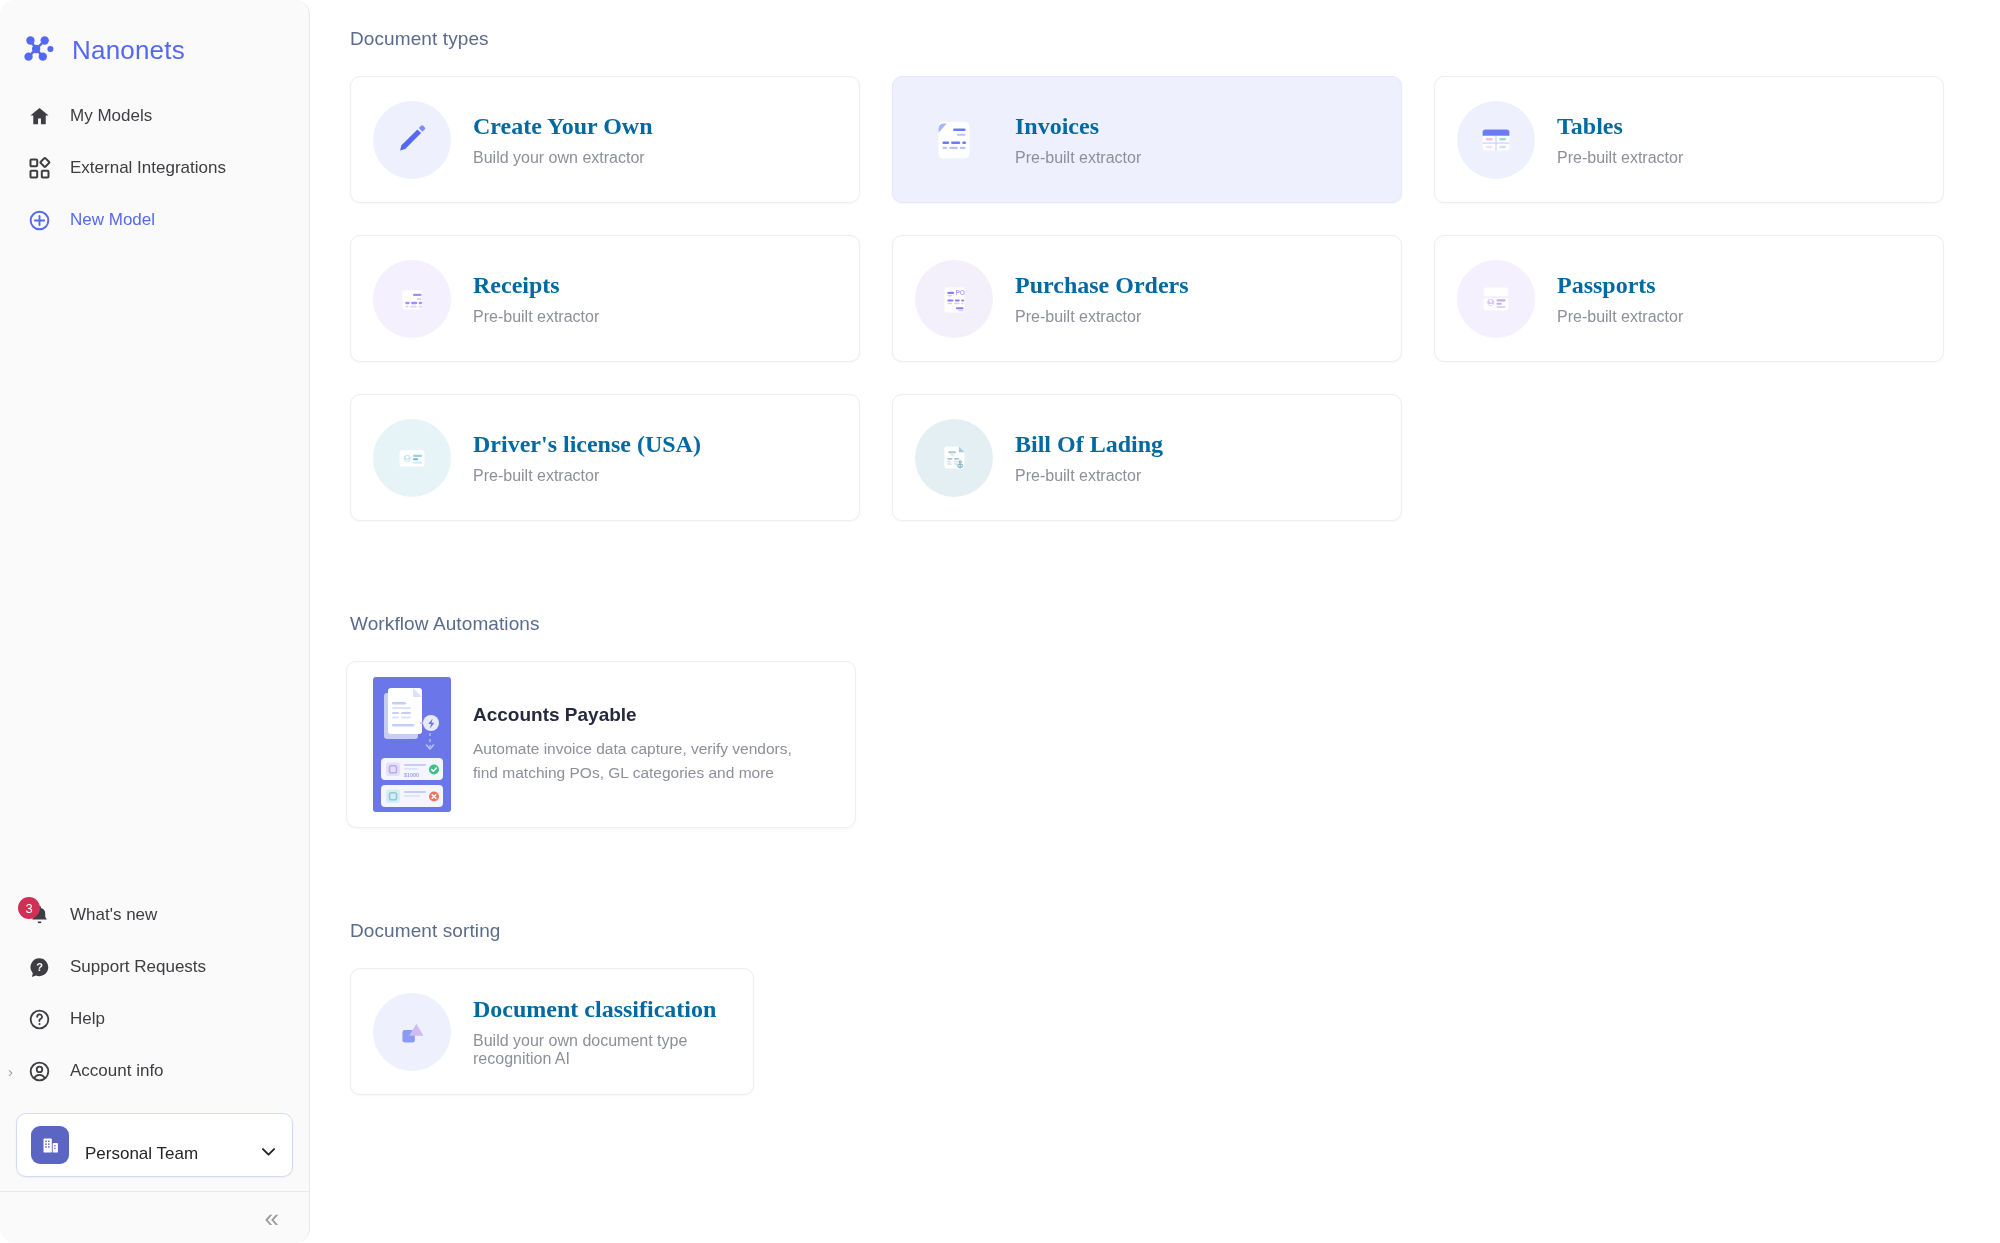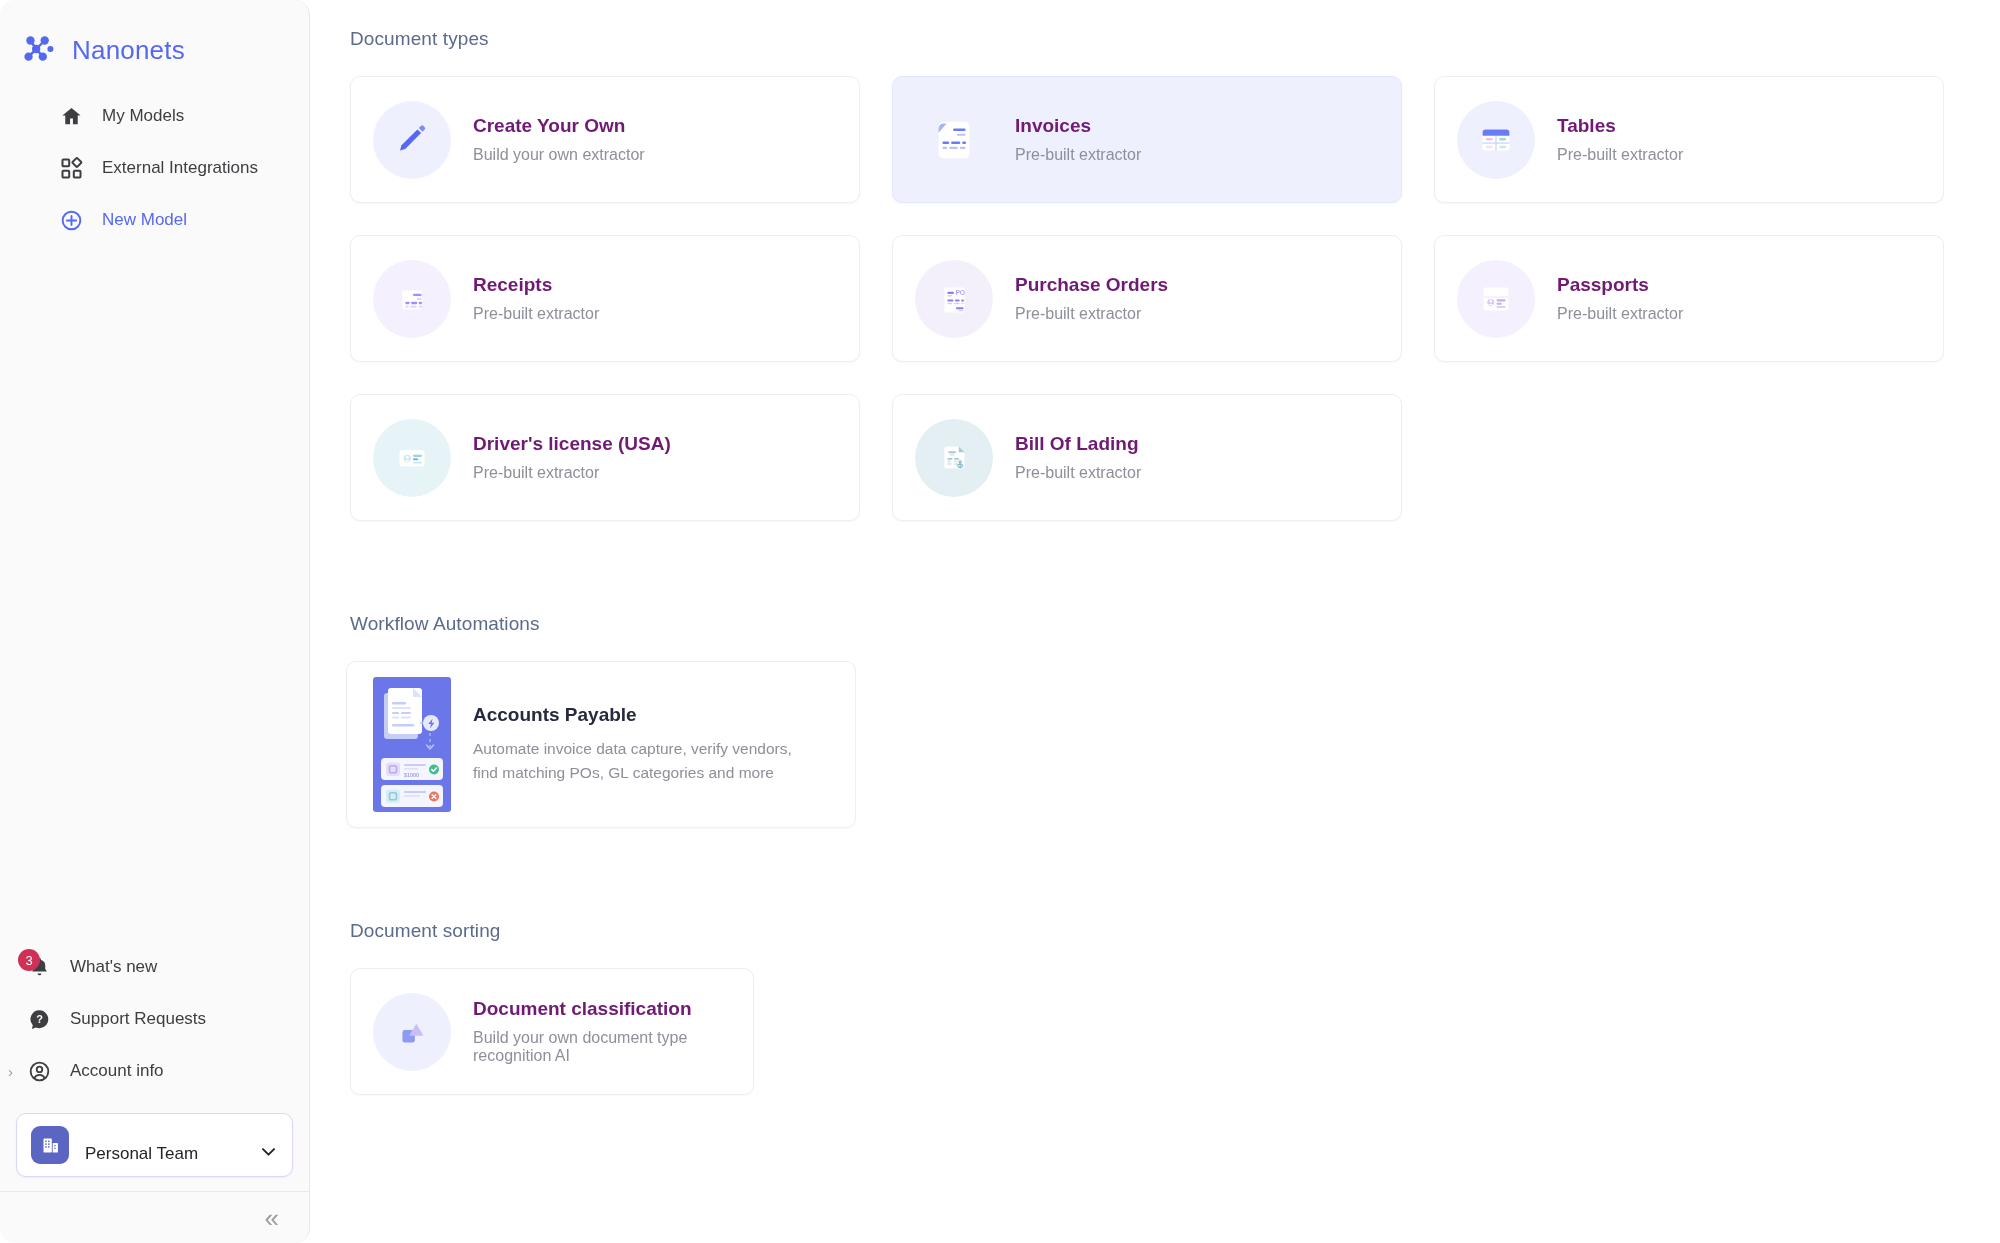--- a/index.html
+++ b/index.html
@@ -20,21 +20,21 @@
     position: relative; flex: 0 0 310px; border-radius: 15px;
   }
   .brand {
     display: flex; align-items: center; gap: 14px;
     padding: 24px 0 0 20px; height: 76px;
   }
   .brand-logo { width: 38px; height: 38px; flex: 0 0 38px; }
   .brand-name {
     font-size: 26px; color: #5468f2; font-weight: 400; letter-spacing: .2px;
   }
-  .nav-top { margin-top: 14px; padding-left: 32px; }
+  .nav-top { margin-top: 14px; }
   .nav-item {
     display: flex; align-items: center; gap: 18px;
     height: 52px; padding-left: 26px; cursor: pointer;
     position: relative;
   }
   .nav-icon {
     width: 26px; height: 26px; flex: 0 0 26px;
     display: flex; align-items: center; justify-content: center;
   }
   .nav-label { font-size: 17px; color: #3e3e42; }
@@ -103,21 +103,21 @@
     width: 78px; height: 78px; border-radius: 50%;
     flex: 0 0 78px; display: flex; align-items: center; justify-content: center;
   }
   .ic-blue   { background: #eef1fd; }
   .ic-purple { background: #f4f0fd; }
   .ic-purple2{ background: #f3f0fb; }
   .ic-teal   { background: #e6f4f8; }
   .ic-teal2  { background: #e3eff2; }
   .ic-none   { background: transparent; }
   .card-text { display: flex; flex-direction: column; gap: 9px; }
-  .card-title { font-size: 19px; color: #701a75; font-weight: bold; }
+  .card-title { font-size: 24px; color: #0369a1; font-weight: bold; font-family: Liberation Serif, serif; }
   .card-sub { font-size: 16px; color: #8d8f9b; font-weight: 400; }
 
   .wide-card {
     width: 510px; height: 167px; background: #fff;
     border: 1px solid #eceef2; border-radius: 10px;
     display: flex; align-items: center; padding: 0 0 0 26px;
     gap: 22px; margin-left: 36px; cursor: pointer;
     box-shadow: 0 1px 2px rgba(40,44,70,.04); overflow: hidden;
   }
   .ap-illus {
@@ -223,20 +223,30 @@
       <div class="nav-item">
         <span class="nav-icon">
           <svg viewBox="0 0 24 24" width="23" height="23" fill="#3e3e42">
             <path d="M12 2.4a9.3 9.3 0 0 0-7 15.5l-.9 4 4.2-1.6A9.3 9.3 0 1 0 12 2.4z"></path>
             <text x="12" y="16" font-size="11.5" font-family="Liberation Sans, sans-serif" fill="#fafafa" text-anchor="middle" font-weight="bold">?</text>
           </svg>
         </span>
         <span class="nav-label">Support Requests</span>
       </div>
 
+      <div class="nav-item">
+        <span class="nav-icon">
+          <svg viewBox="0 0 24 24" width="23" height="23" fill="none" stroke="#3e3e42" stroke-width="1.9">
+            <circle cx="12" cy="12" r="9.2"></circle>
+            <path d="M9.6 9.2a2.5 2.5 0 1 1 3.2 2.4c-.6.3-.9.8-.9 1.5v.5" stroke-linecap="round"></path>
+            <circle cx="12" cy="16.7" r="1.05" fill="#3e3e42" stroke="none"></circle>
+          </svg>
+        </span>
+        <span class="nav-label">Help</span>
+      </div>
 
       <div class="nav-item">
         <span class="sub-chevron">›</span>
         <span class="nav-icon">
           <svg viewBox="0 0 24 24" width="23" height="23" fill="none" stroke="#3e3e42" stroke-width="1.9">
             <circle cx="12" cy="12" r="9.2"></circle>
             <circle cx="12" cy="9.8" r="2.9"></circle>
             <path d="M6.5 19c1.1-2.3 3.2-3.5 5.5-3.5s4.4 1.2 5.5 3.5"></path>
           </svg>
         </span>

